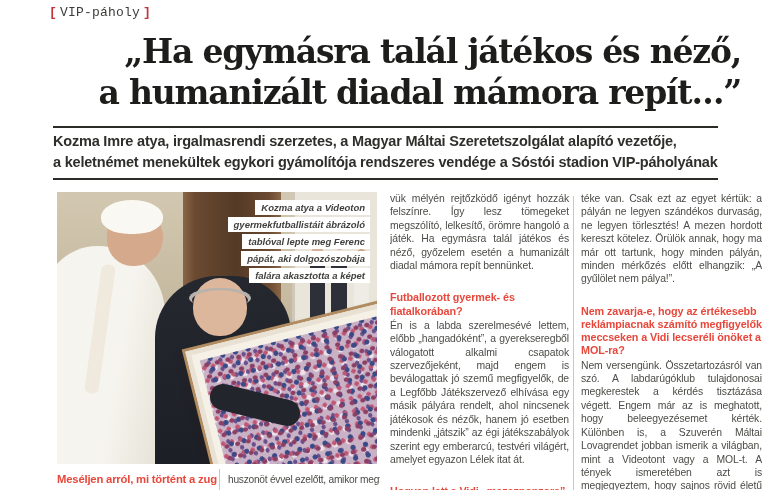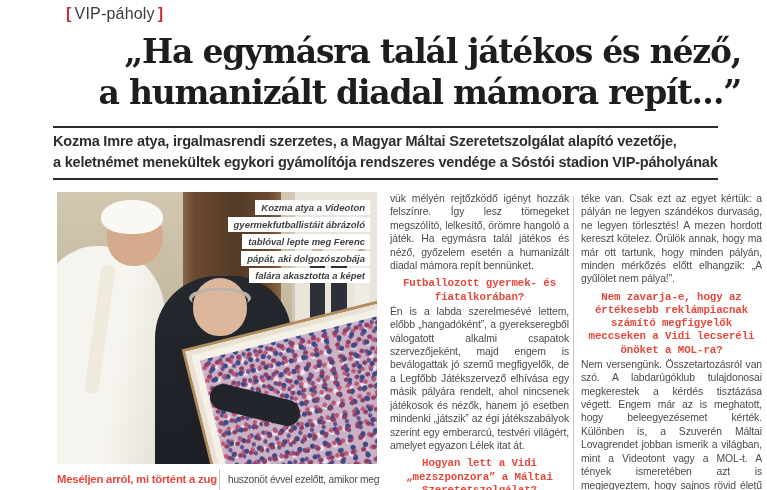--- a/index.html
+++ b/index.html
@@ -3,22 +3,22 @@
 <meta charset="utf-8">
 <style>
   html,body{margin:0;padding:0;background:#888;}
   .page{
     position:relative;width:767px;height:490px;margin:0 auto;
     background:#ffffff;overflow:hidden;
     font-family:"Liberation Sans",sans-serif;color:#4b4b47;
   }
   
   .tag{
-    position:absolute;left:63px;top:5px;
-    font-family:Liberation Sans, sans-serif;font-size:16px;color:#3c3c3a;
+    position:absolute;left:46px;top:5px;
+    font-family:Liberation Mono, monospace;font-size:13px;color:#3c3c3a;
     letter-spacing:0.2px;
   }
   .tag .bracket{color:#c0343a;font-weight:bold;padding:0 3px;}
   .headline{
     position:absolute;left:51px;top:31px;width:690px;
     font-family:"DejaVu Serif",serif;font-weight:700;
     font-size:33px;line-height:41px;letter-spacing:-1.2px;
     color:#1d1d1b;margin:0;
   }
   .headline span{display:block;text-align:right;}
@@ -94,21 +94,21 @@
     position:absolute;top:192px;height:298px;overflow:hidden;
     font-size:10.4px;line-height:13.4px;letter-spacing:-0.1px;
     text-align:justify;color:#4b4b47;
   }
   .col-middle{left:390px;width:179px;}
   .col-right{left:581px;width:181px;}
   .col p{margin:0;padding:0;}
   .col p.body{margin:0;}
   .col p.question{
     color:#e8483c;font-weight:bold;font-size:10.8px;line-height:13.2px;
-    margin:5px 0 1px;text-align:center;font-family:Liberation Mono, monospace;
+    margin:19px 0 1px;text-align:left;
   }
   .divider-v{position:absolute;left:573px;top:196px;width:1px;height:294px;background:#c8c8c5;}
   
   .frag{position:absolute;top:472px;margin:0;white-space:nowrap;overflow:hidden;}
   .frag-question{
     left:57px;width:160px;color:#e8483c;font-weight:bold;
     font-size:11.3px;line-height:15px;letter-spacing:-0.2px;
   }
   .frag-body{left:228px;width:152px;font-size:10.2px;line-height:15px;letter-spacing:-0.25px;color:#4b4b47;}
   .divider-b{position:absolute;left:219px;top:469px;width:1px;height:21px;background:#c8c8c5;}

